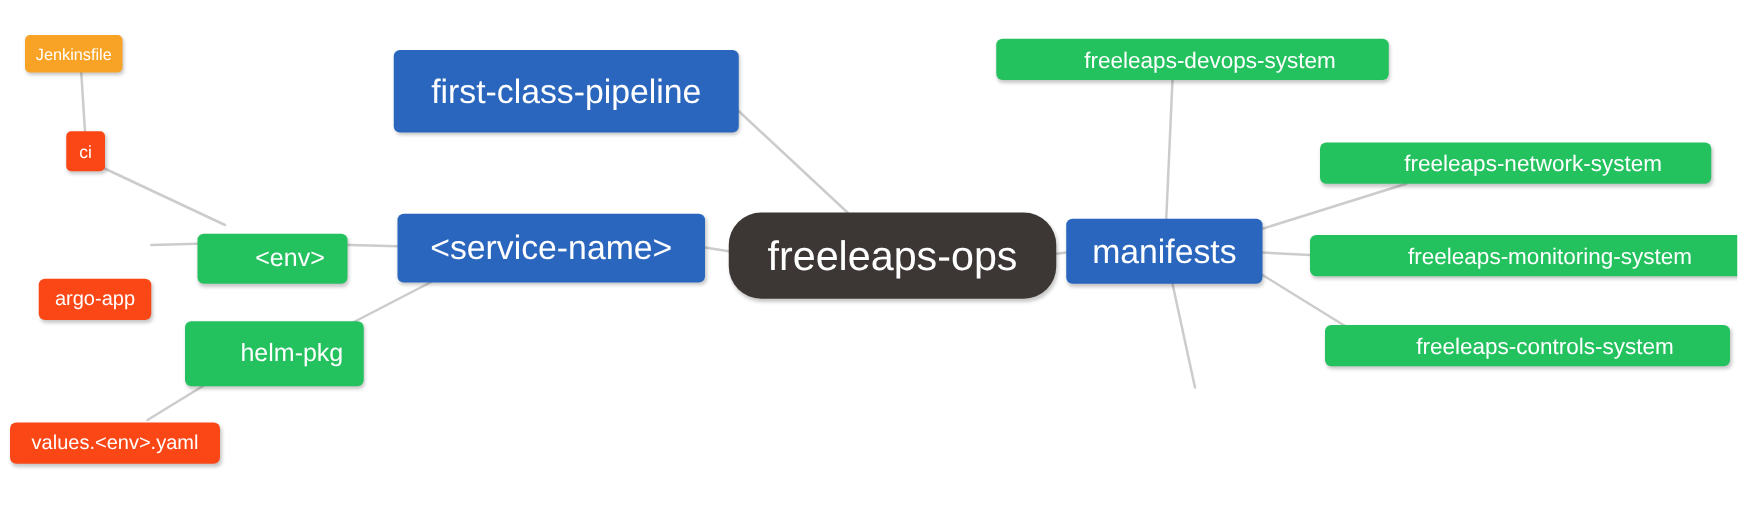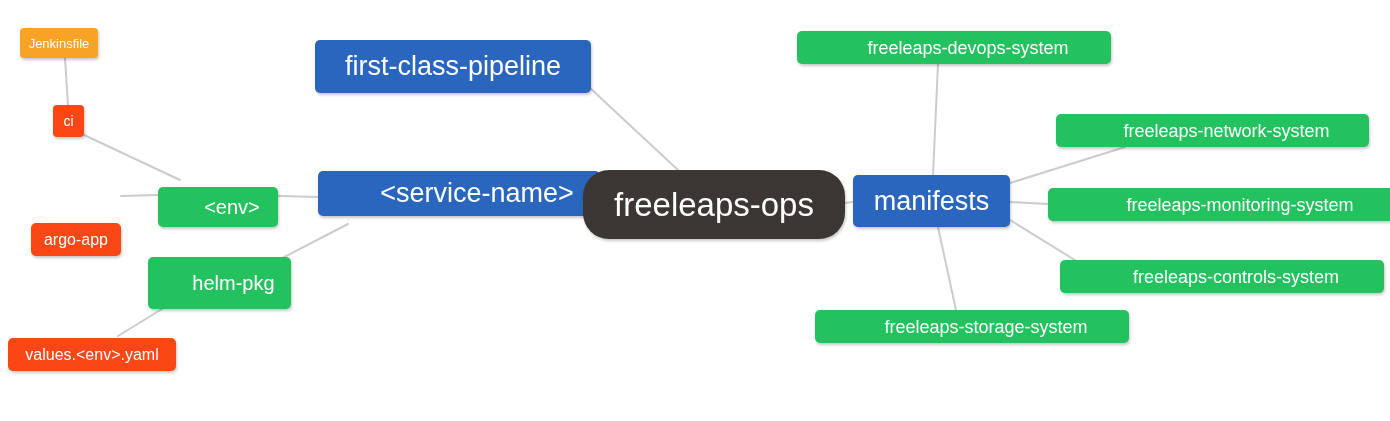--- a/index.html
+++ b/index.html
@@ -44,22 +44,22 @@
   .amber { background: var(--amber, #f9a326); }
   .dark  { background: var(--dark,  #3c3735); }
 
   
   .n-jenkinsfile          { left: 20px;   top: 28px;  width: 78px;  height: 30px; font-size: 13px; border-radius: 4px; }
   .n-ci                   { left: 53px;   top: 105px; width: 31px;  height: 32px; font-size: 14px; border-radius: 4px; }
   .n-argo-app             { left: 31px;   top: 179px; width: 90px;  height: 33px; font-size: 16px; margin-top: 44px; }
   .n-env                  { left: 158px;  top: 175px; width: 92px;  height: 40px; font-size: 20px; margin-top: 12px; }
   .n-helm-pkg             { left: 148px;  top: 257px; width: 115px; height: 52px; font-size: 20px; }
   .n-values-env-yaml      { left: 8px;    top: 338px; width: 168px; height: 33px; font-size: 16px; }
-  .n-first-class-pipeline { left: 315px;  top: 40px;  width: 276px; height: 53px; font-size: 27px; }
-  .n-service-name         { left: 318px;  top: 171px; width: 246px; height: 45px; font-size: 27px; padding-left: 36px; }
+  .n-first-class-pipeline { left: 315px;  top: 40px;  width: 276px; height: 66px; font-size: 27px; }
+  .n-service-name         { left: 318px;  top: 171px; width: 246px; height: 55px; font-size: 27px; }
   .n-freeleaps-ops        { left: 583px;  top: 170px; width: 262px; height: 69px; font-size: 33px; border-radius: 26px; }
   .n-manifests            { left: 853px;  top: 175px; width: 157px; height: 52px; font-size: 27px; }
   .n-devops-system        { left: 797px;  top: 31px;  width: 286px; height: 33px; font-size: 18px; }
   .n-network-system       { left: 1056px; top: 114px; width: 285px; height: 33px; font-size: 18px; }
   .n-monitoring-system    { left: 1048px; top: 188px; width: 328px; height: 33px; font-size: 18px; }
   .n-controls-system      { left: 1060px; top: 260px; width: 296px; height: 33px; font-size: 18px; }
   .n-storage-system       { left: 815px;  top: 310px; width: 286px; height: 33px; font-size: 18px; }
 </style>
 </head>
 <body>
@@ -104,15 +104,14 @@
   <div class="node blue n-manifests">manifests</div>
 
   <div class="node green n-devops-system">freeleaps-devops-system</div>
 
   <div class="node green n-network-system">freeleaps-network-system</div>
 
   <div class="node green n-monitoring-system">freeleaps-monitoring-system</div>
 
   <div class="node green n-controls-system">freeleaps-controls-system</div>
 
-  <div class="node green n-storage-system">freeleaps-storage-system</div>
 
 </div>
 
 </body></html>

